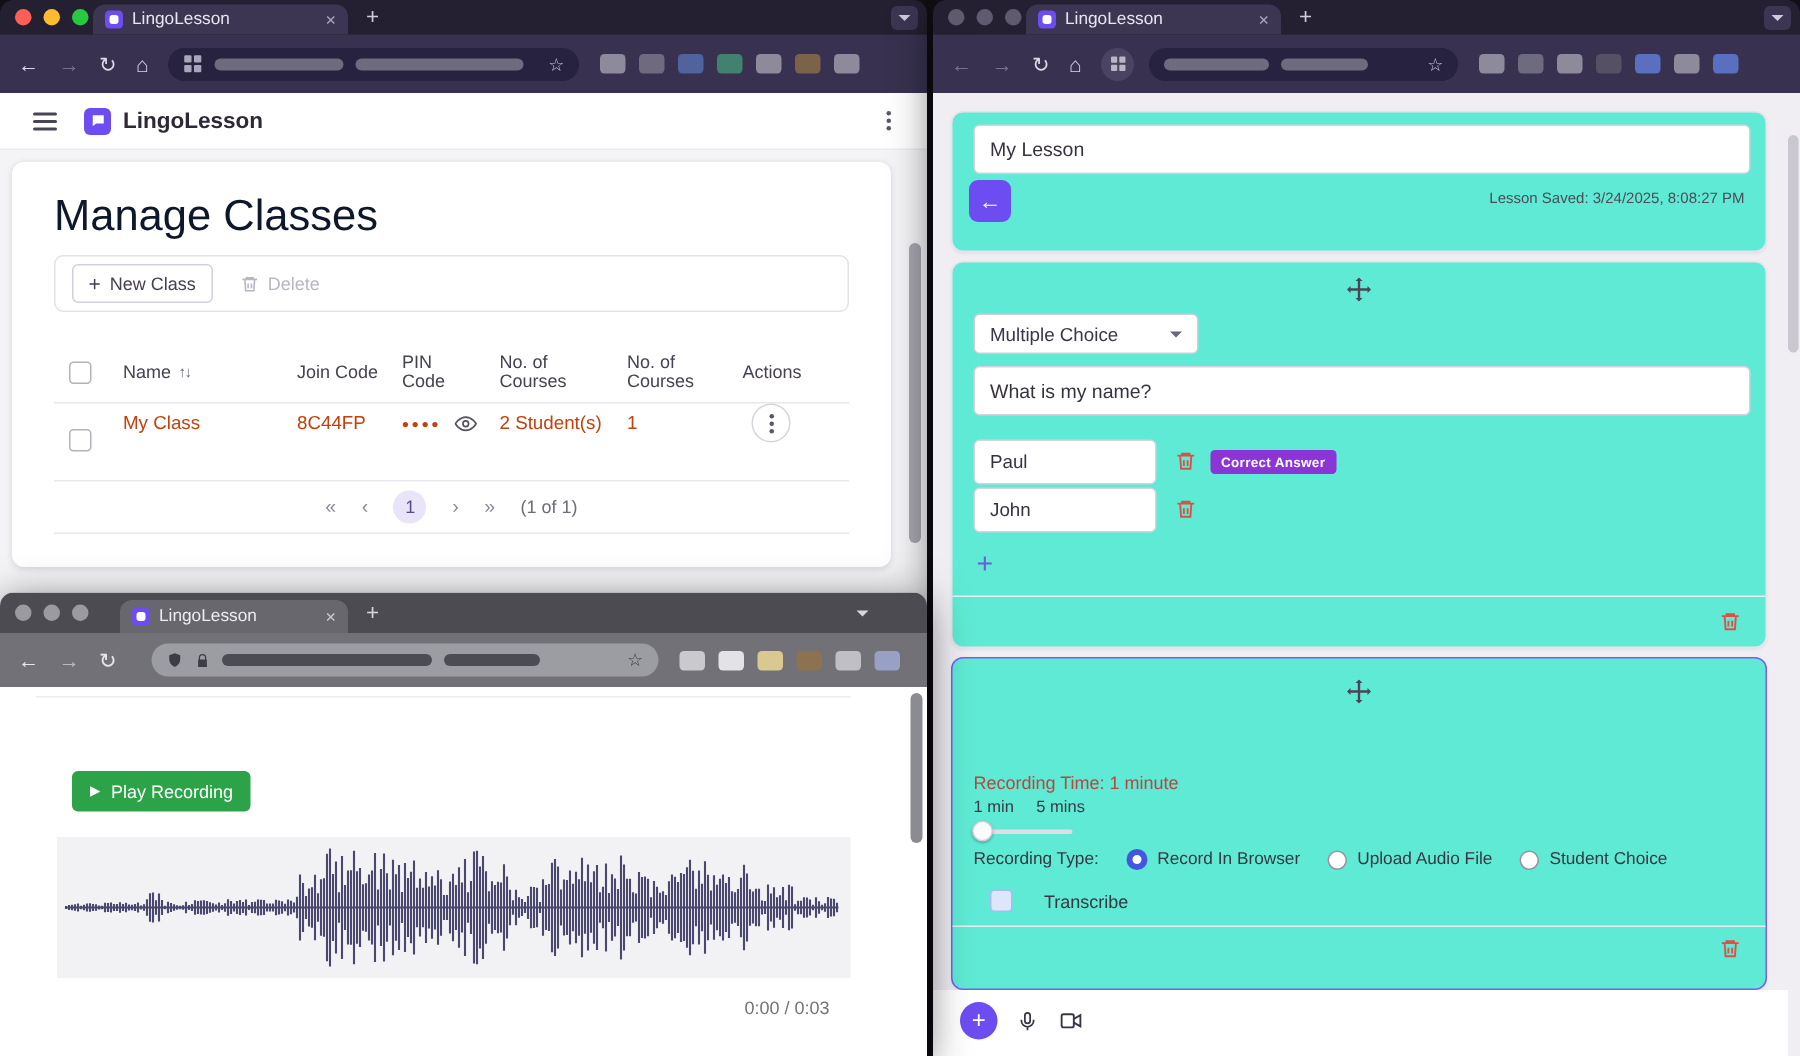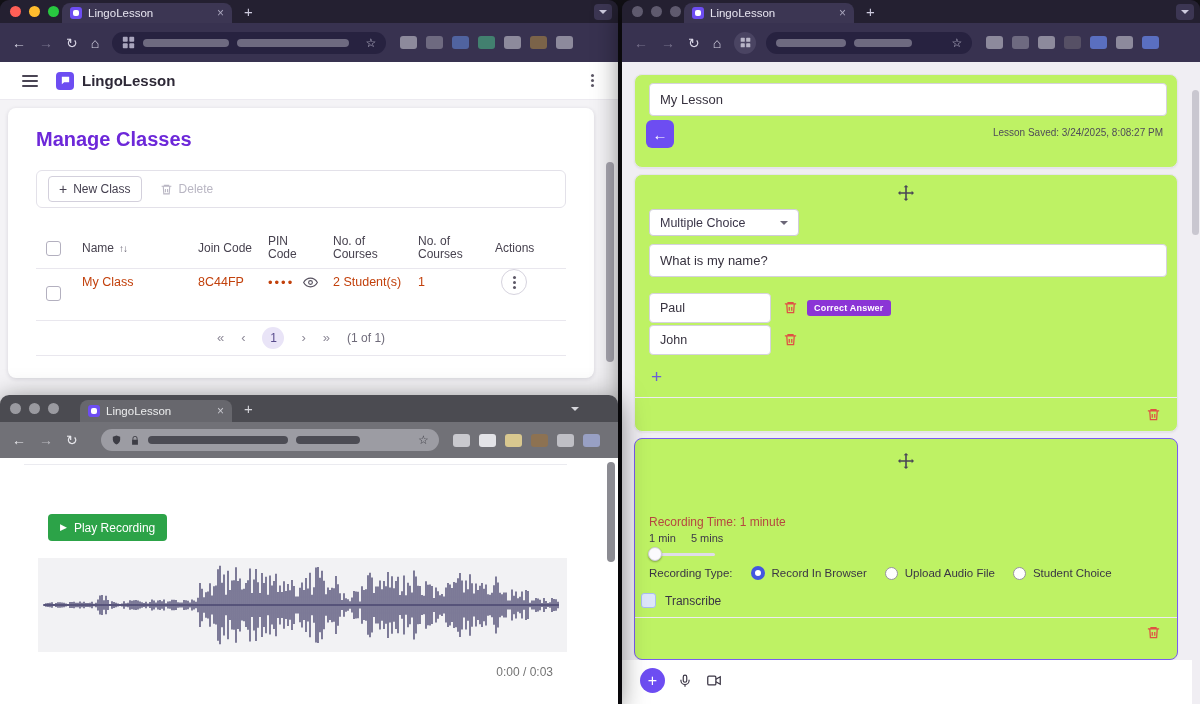--- a/index.html
+++ b/index.html
@@ -60,21 +60,21 @@
     display:flex;align-items:center;padding:0 16px;border-bottom:1px solid #eceaf0}
   .hamburger{width:16px;height:12px;display:flex;flex-direction:column;justify-content:space-between;margin-left:6px}
   .hamburger i{display:block;height:2px;background:#4a4554;border-radius:1px}
   .logo-badge{width:18px;height:18px;border-radius:4px;background:var(--accent-purple,#6d4df2);
     display:flex;align-items:center;justify-content:center;margin-left:18px}
   .app-name{font-size:15px;font-weight:bold;color:#2e2937;margin-left:8px}
   .kebab{width:3px;height:3px;border-radius:50%;background:#5c5766;box-shadow:0 -5px 0 #5c5766,0 5px 0 #5c5766}
   .kebab-btn{margin-left:auto;width:20px;height:20px;display:flex;align-items:center;justify-content:center}
   .manage-card{position:absolute;left:8px;top:46px;width:586px;height:270px;background:#fff;
     border-radius:8px;box-shadow:0 1px 4px rgba(35,30,60,.14)}
-  .page-title{position:absolute;left:28px;top:20px;font-size:20px;color:#6d28d9;font-weight:700}
+  .page-title{position:absolute;left:28px;top:20px;font-size:29px;color:#0f172a;font-weight:400}
   .list-toolbar{position:absolute;left:28px;right:28px;top:62px;height:38px;border:1px solid #e3e1e9;
     border-radius:6px;display:flex;align-items:center;padding:0 11px;gap:18px}
   .btn-newclass{height:26px;border:1px solid #d3d0dc;border-radius:4px;background:#fff;
     display:flex;align-items:center;gap:6px;padding:0 10px;font-size:12px;color:#454050;font-family:inherit}
   .btn-newclass .plus{font-size:14px;line-height:1;color:#454050}
   .btn-delete{display:flex;align-items:center;gap:6px;font-size:12px;color:#b9b6c3;background:none;border:none;font-family:inherit}
   .cb{width:15px;height:15px;border:1.5px solid #b3b0bf;border-radius:3px;background:#fff;display:inline-block}
   .th,.td{position:absolute;display:flex;align-items:center;font-size:12px;color:#47424f;line-height:13px}
   .th{top:120px;height:40px}
   .td{top:148px;height:52px;font-size:12.5px;color:#c2410c}
@@ -95,21 +95,21 @@
   .bw-divider{position:absolute;left:24px;width:543px;top:6px;height:1px;background:#ebebf0}
   .btn-play{position:absolute;left:48px;top:56px;height:27px;border:none;border-radius:4px;
     background:var(--success-green,#2ca348);color:#fff;display:flex;align-items:center;gap:7px;
     padding:0 12px;font-size:12px;font-family:inherit}
   .btn-play .tri{font-size:9px;line-height:1}
   .waveform-box{position:absolute;left:38px;top:100px;width:529px;height:94px;background:#f2f2f4}
   .time-display{position:absolute;right:65px;top:207px;font-size:12px;color:#737373}
 
   
   .page-right{position:absolute;left:0;top:62px;right:0;bottom:0;background:#f0eef3}
-  .rcard{position:absolute;left:12px;width:544px;background:#bef264;border:1px solid #e6e4eb;
+  .rcard{position:absolute;left:12px;width:544px;background:#5eead4;border:1px solid #e6e4eb;
     border-radius:8px;box-shadow:0 1px 2px rgba(30,25,60,.06)}
   .rcard.selected{border:1.5px solid #7a5cf0}
   .tinput{position:absolute;border:1px solid #d5d2dd;border-radius:4px;background:#fff;
     font-size:12.5px;color:#37323f;padding:0 10px;font-family:inherit;outline:none}
   .saved-status{position:absolute;right:14px;top:52px;font-size:10px;color:#4f4b59}
   .back-btn{position:absolute;left:11px;top:45px;width:28px;height:28px;border-radius:6px;border:none;
     background:var(--accent-purple,#6d4df2);color:#fff;font-size:15px;display:flex;align-items:center;justify-content:center}
   .handle{position:absolute;left:50%;transform:translateX(-50%);background:none;border:none;padding:0}
   .select{position:absolute;left:14px;width:150px;height:27px;border:1px solid #cfccd9;border-radius:4px;
     background:#fff;display:flex;align-items:center;padding:0 10px;font-size:12.5px;color:#3a3548}
@@ -122,21 +122,21 @@
   .rec-time{position:absolute;left:14px;font-size:12px;color:var(--warn-red,#b5483f)}
   .minmax{position:absolute;left:14px;display:flex;gap:15px;font-size:11px;color:#3c3848}
   .slider{position:absolute;left:14px;width:66px;height:14px}
   .slider .track{position:absolute;left:0;right:0;top:6px;height:3px;background:#e0dde9;border-radius:2px}
   .slider .thumb{position:absolute;left:-1px;top:0;width:14px;height:14px;border-radius:50%;
     background:#fbfafd;border:1px solid #cfccd9;box-shadow:0 1px 2px rgba(0,0,0,.3)}
   .rt-row{position:absolute;left:14px;display:flex;align-items:center;gap:18px;font-size:11.5px;color:#3a3544}
   .radio-opt{display:flex;align-items:center;gap:7px}
   .radio{width:13px;height:13px;border-radius:50%;border:1.5px solid #97939f;background:#fff;flex:none}
   .radio.sel{width:14px;height:14px;border:4px solid var(--radio-blue,#4356e0)}
-  .transcribe-row{position:absolute;left:6px;display:flex;align-items:center;gap:9px;font-size:12px;color:#3a3544}
+  .transcribe-row{position:absolute;left:25px;display:flex;align-items:center;gap:21px;font-size:12px;color:#3a3544}
   .tcheck{width:15px;height:15px;border-radius:3px;background:#dde6fa;border:1px solid #a9bcf1;flex:none}
   .bottom-strip{position:absolute;left:0;right:8px;top:598px;height:44px;background:#fff}
   .add-row{position:absolute;left:18px;top:606px;display:flex;align-items:center;gap:13px}
   .add-el-btn{width:25px;height:25px;border-radius:50%;border:none;background:var(--accent-purple,#6d4df2);
     color:#fff;font-size:16px;line-height:1;display:flex;align-items:center;justify-content:center}
   .icon-btn{background:none;border:none;padding:0;line-height:0}
 </style>
 </head>
 <body>
 

